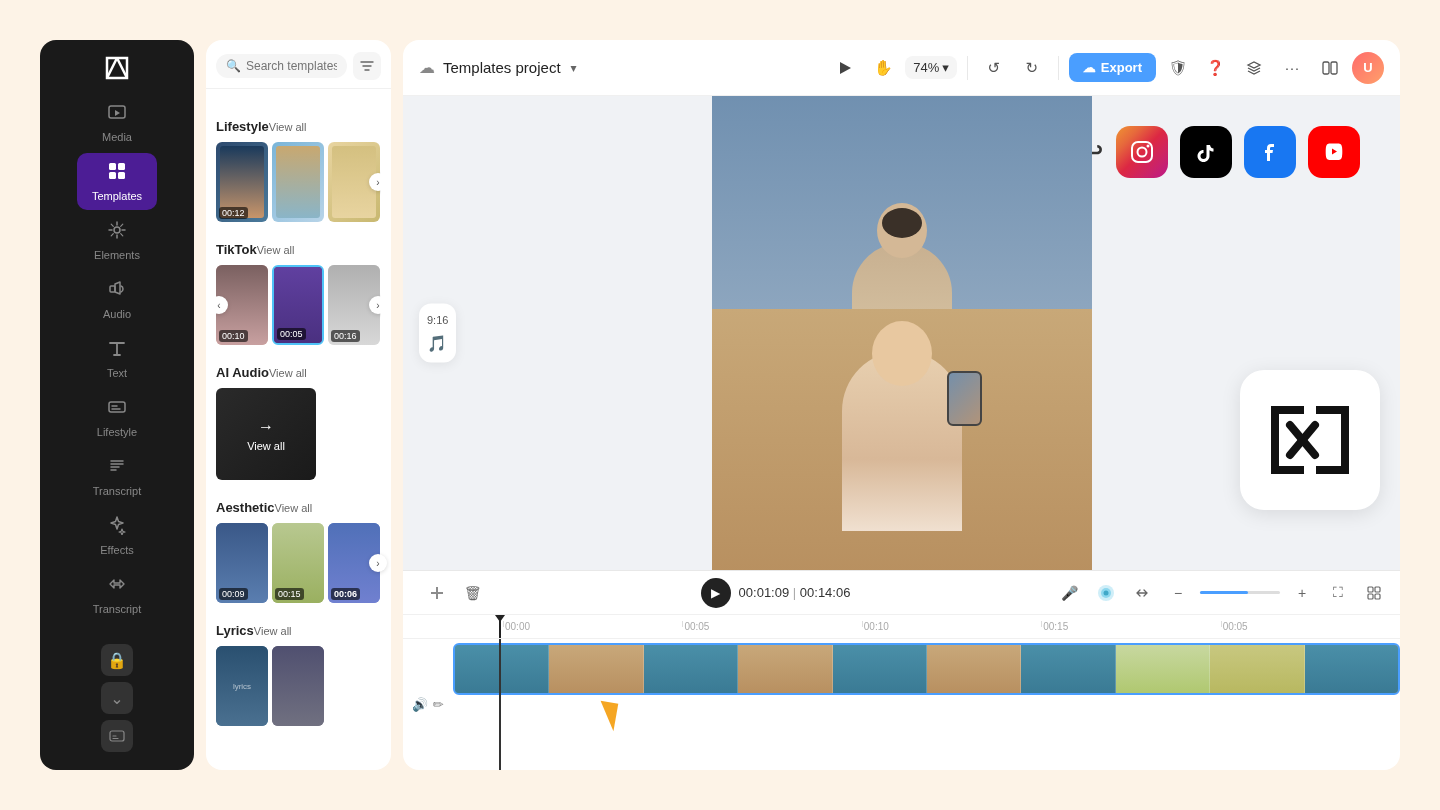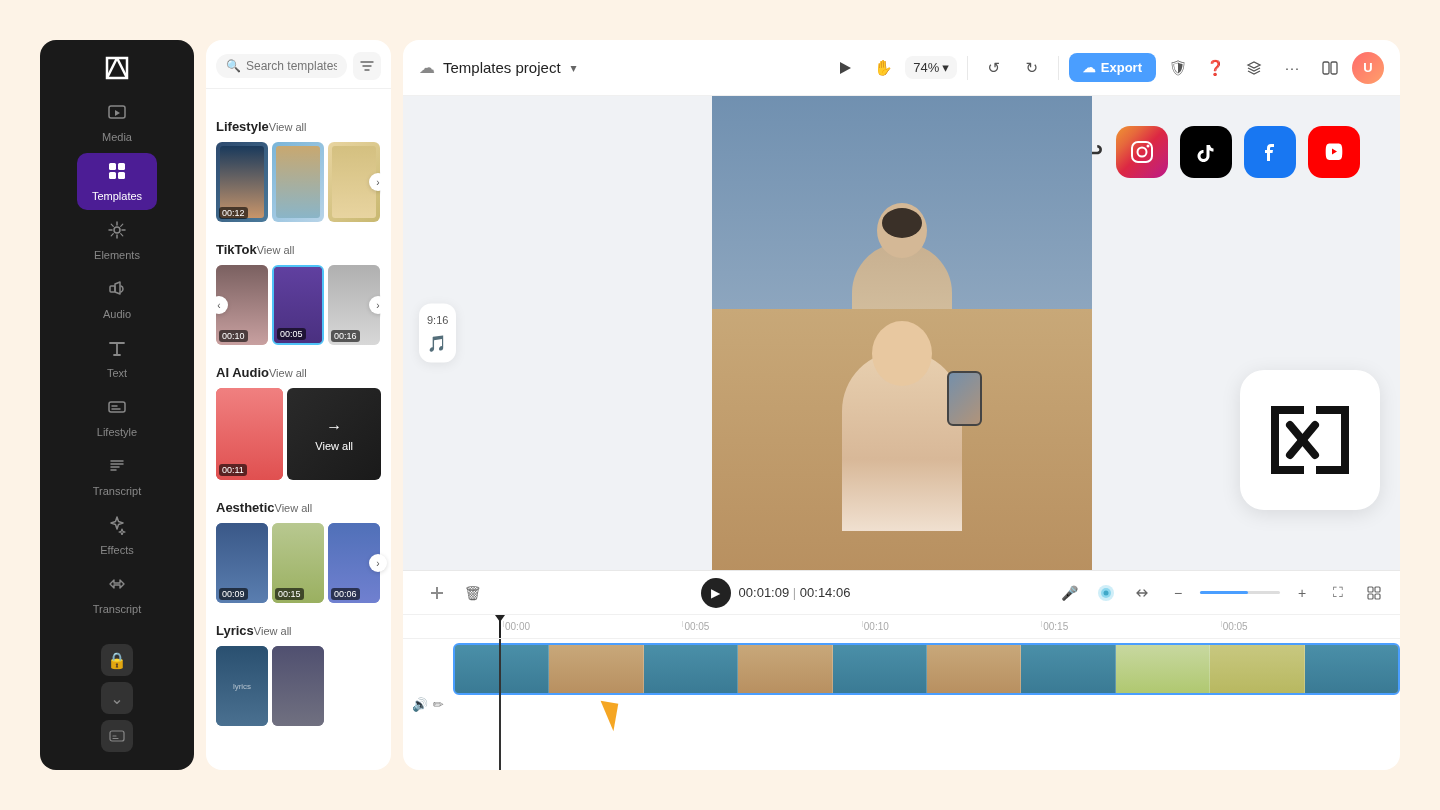--- a/index.html
+++ b/index.html
@@ -793,44 +793,40 @@
           <span class="template-duration">00:16</span>
         </div>
         <div class="thumb-arrow">›</div>
       </div>
 
       <div class="section-header">
         <span class="section-title">AI Audio</span>
         <a class="view-all-link">View all</a>
       </div>
       <div class="ai-filter-grid">
-        <div class="ai-thumb" style="background:linear-gradient(180deg,#e85858,#c84040);">
-          <div style="position:absolute;inset:0;background:linear-gradient(180deg,#f08080,#e05050);border-radius:4px;"></div>
-          <div style="position:absolute;bottom:4px;left:3px;background:rgba(0,0,0,.6);color:#fff;font-size:9px;padding:1px 3px;border-radius:3px;">00:11</div>
-        </div>
         <div class="ai-thumb-gradient">
           <span class="arrow-icon">→</span>
           <span class="view-all-text">View all</span>
         </div>
       </div>
 
       <div class="section-header">
         <span class="section-title">Aesthetic</span>
         <a class="view-all-link">View all</a>
       </div>
       <div class="aesthetic-grid">
         <div class="template-thumb" style="background: linear-gradient(180deg,#4a6ea8,#6a8ec8);">
           <div style="position:absolute;inset:0;background:linear-gradient(180deg,#3a5888,#5a7eb0);border-radius:4px;"></div>
           <span class="template-duration">00:09</span>
         </div>
         <div class="template-thumb" style="background: linear-gradient(180deg,#c8d8a0,#a0b870);">
           <div style="position:absolute;inset:0;background:linear-gradient(180deg,#b8c890,#9ab060);border-radius:4px;"></div>
           <span class="template-duration">00:15</span>
         </div>
-        <div class="template-thumb" style="background: linear-gradient(180deg,#6080c8,#8090e0);">
+        <div class="template-thumb" style="background: linear-gradient(180deg,#6080c8,#8090e0); font-weight: bold;">
           <div style="position:absolute;inset:0;background:linear-gradient(180deg,#5070b8,#7080d0);border-radius:4px;"></div>
           <span class="template-duration">00:06</span>
         </div>
         <div class="thumb-arrow">›</div>
       </div>
 
       <div class="section-header">
         <span class="section-title">Lyrics</span>
         <a class="view-all-link">View all</a>
       </div>

